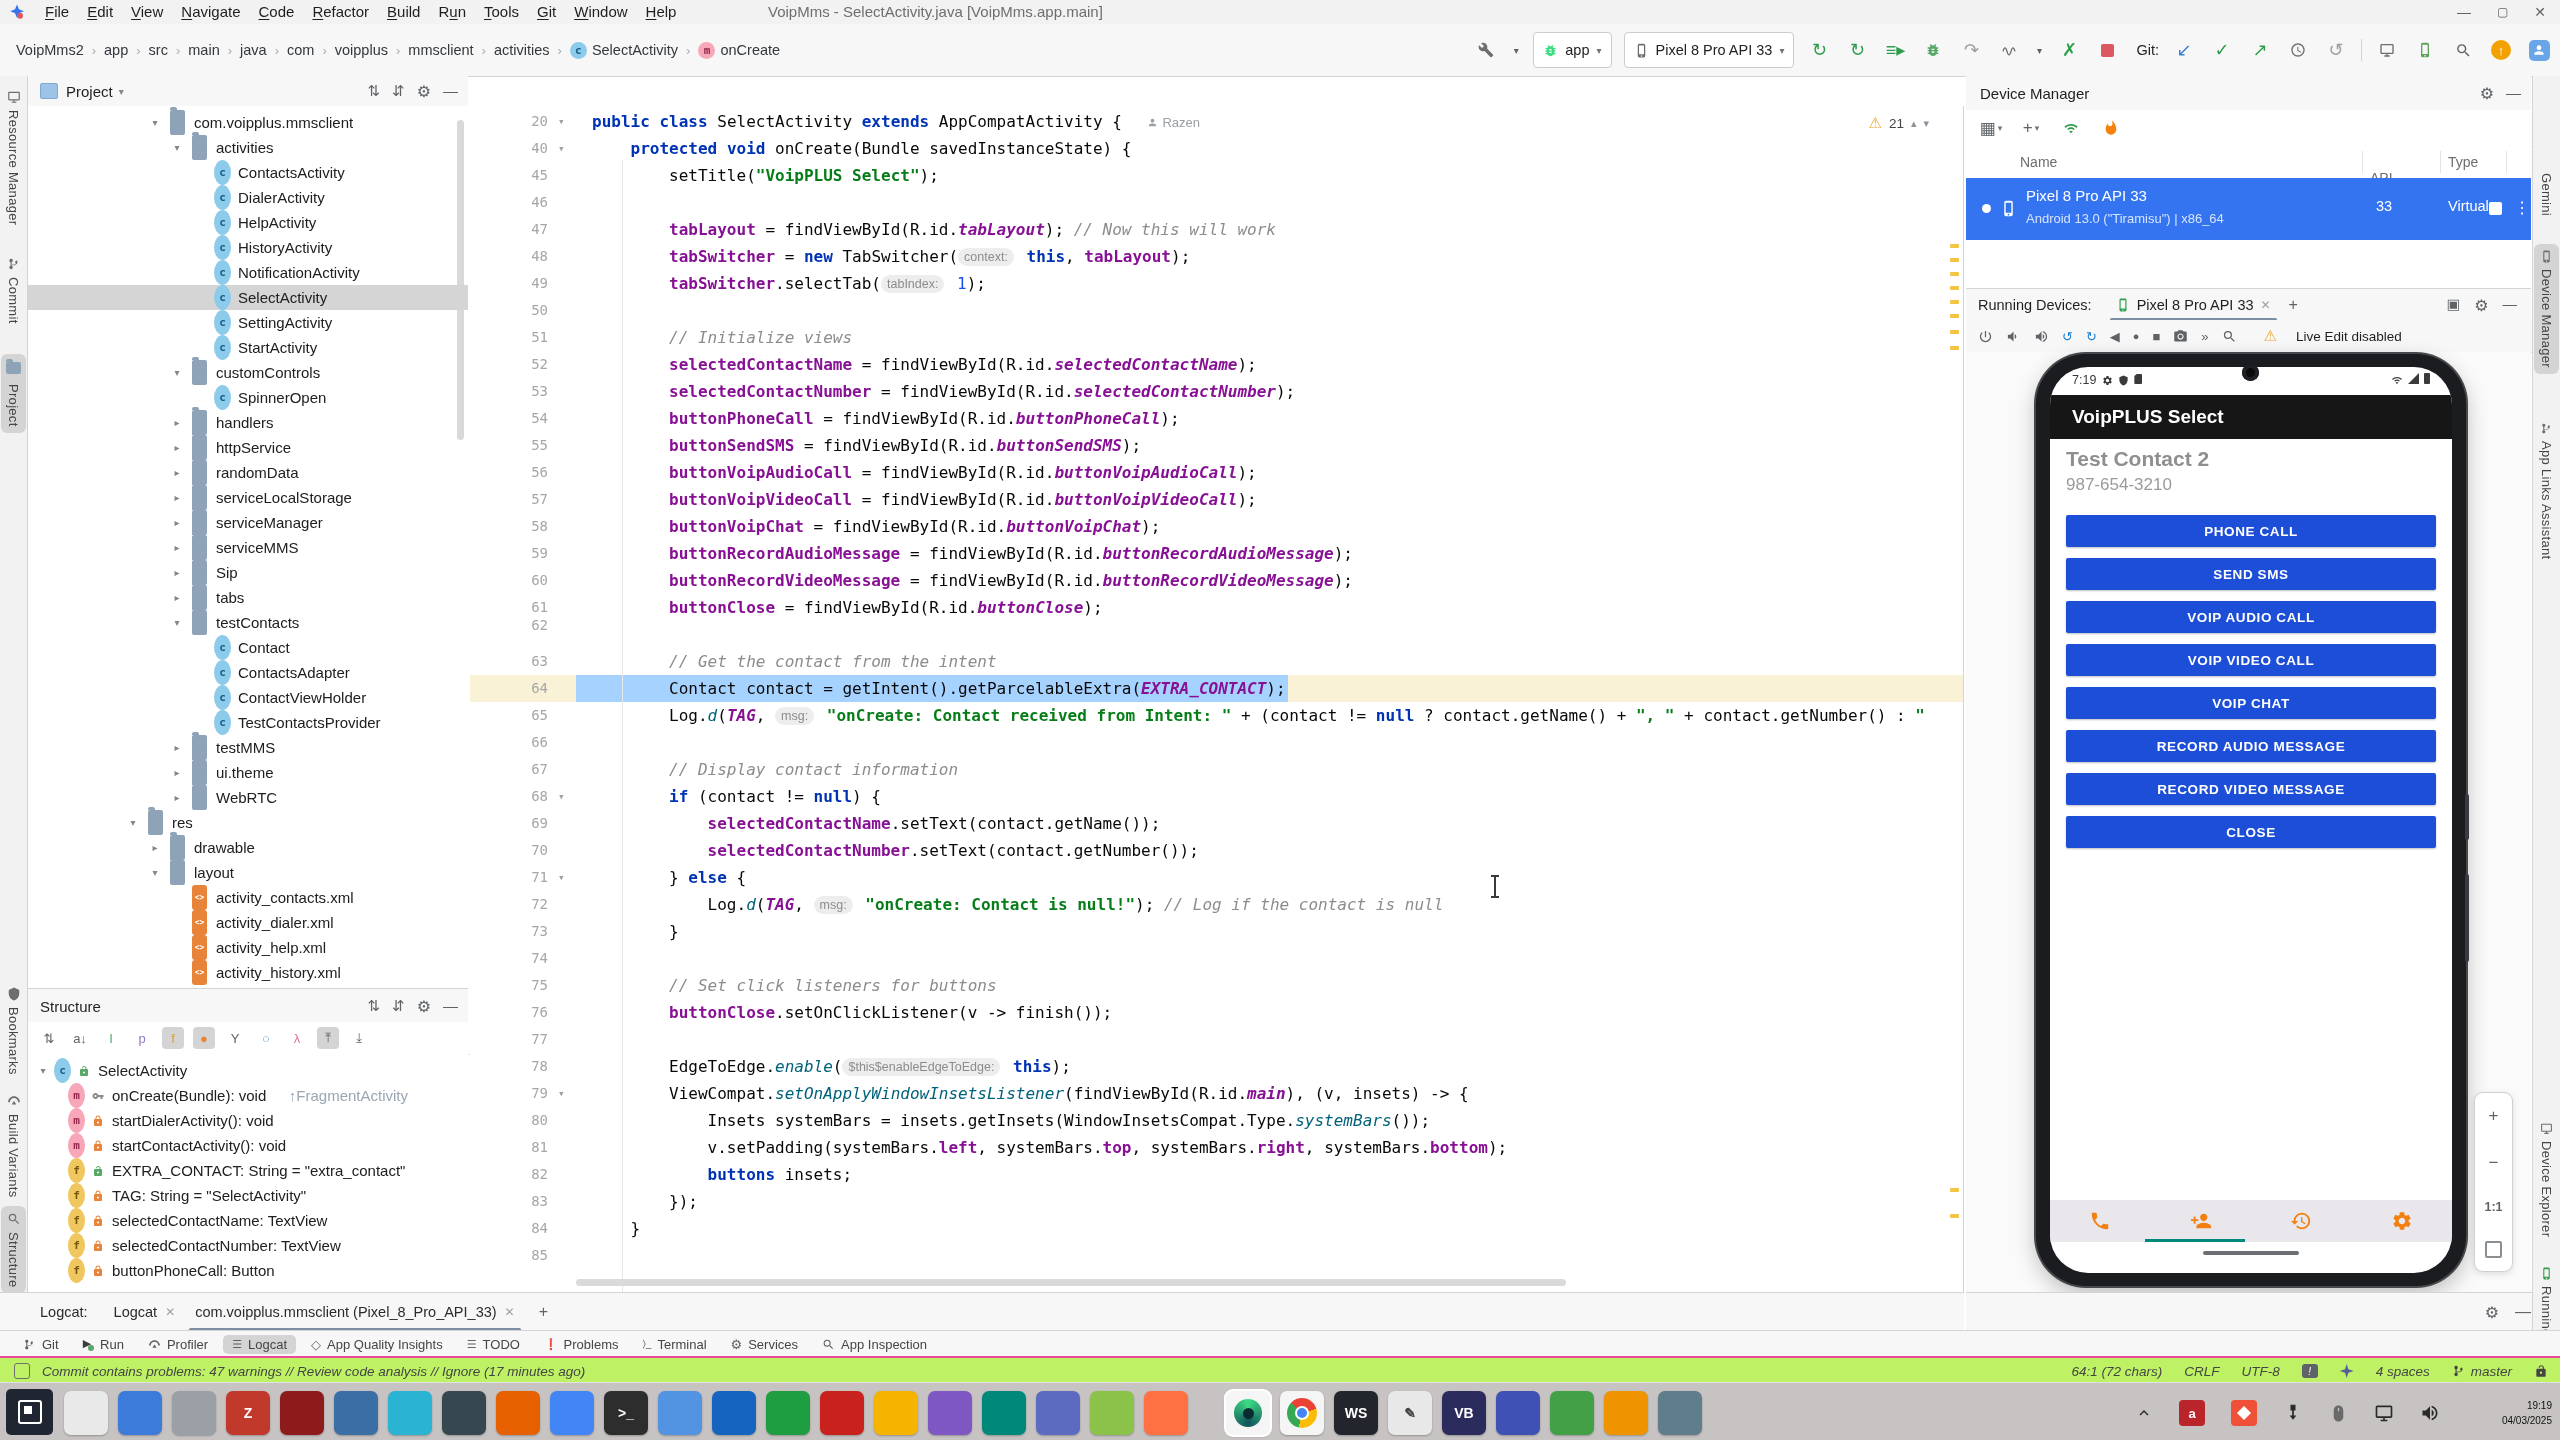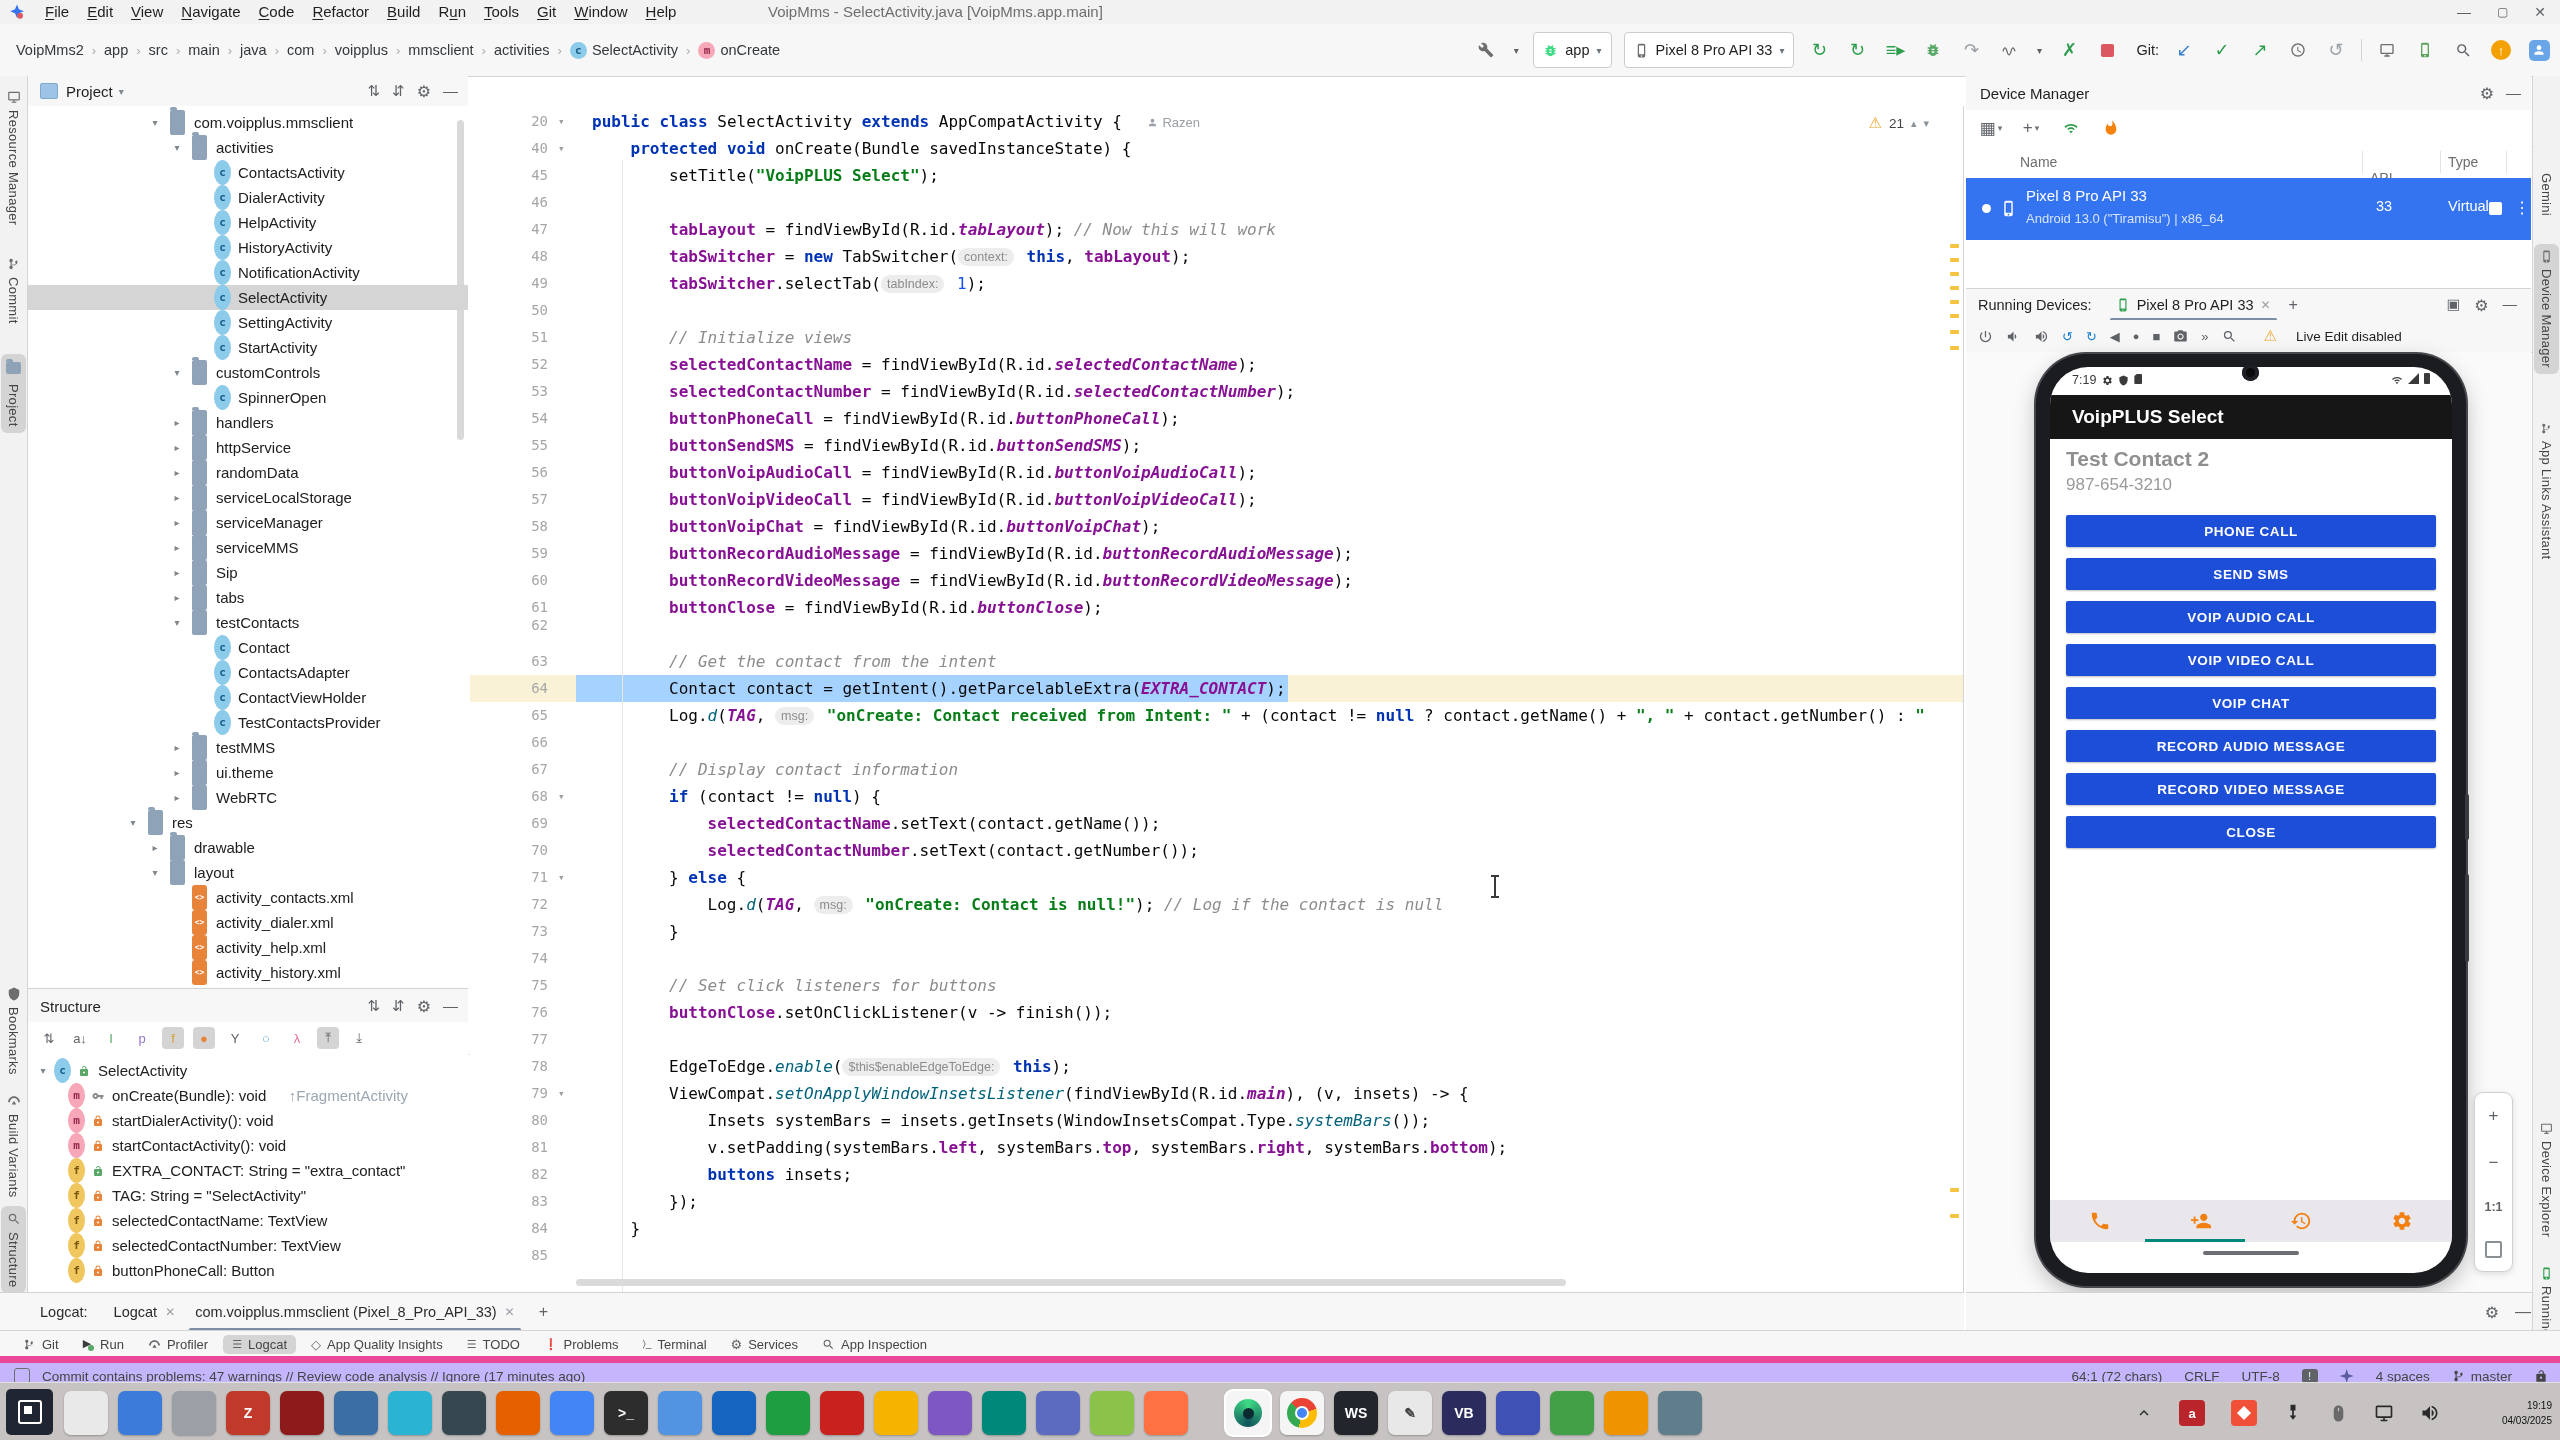--- a/index.html
+++ b/index.html
@@ -122,21 +122,21 @@
   #rightstripe{left:2532px;top:76px;width:28px;height:1280px;background:#F2F2F2;border-left:1px solid #D4D4D4;}
 
   
   #logcat-row{left:0;top:1292px;width:1964px;height:38px;background:#F7F7F7;border-top:1px solid #D4D4D4;display:flex;align-items:center;font-size:14.5px;}
   .ltab{display:flex;align-items:center;gap:8px;padding:0 10px;height:100%;position:relative;color:#2B2B2B;}
   .ltab .x{color:#9AA0A6;font-size:12px;}
   .ltab.active:after{content:"";position:absolute;left:4px;right:4px;bottom:0;height:3px;background:#7C8EA4;border-radius:2px;}
   #toolwins{left:0;top:1330px;width:2560px;height:26px;background:#F7F7F7;border-top:1px solid #D4D4D4;display:flex;align-items:center;gap:6px;padding-left:14px;font-size:13px;color:#454545;}
   .twbtn{display:flex;align-items:center;gap:6px;padding:2px 9px;border-radius:5px;}
   .twbtn.sel{background:#D4D4D4;}
-  #statusbar{left:0;top:1356px;width:2560px;height:26px;background:#c4b5fd;border-top:7px solid #ec4899;display:flex;align-items:center;font-size:13.5px;color:#454545;}
+  #statusbar{left:0;top:1356px;width:2560px;height:26px;background:#bef264;border-top:2px solid #ec4899;display:flex;align-items:center;font-size:13.5px;color:#454545;font-style:italic;}
   #status-right{position:absolute;right:12px;top:0;height:26px;display:flex;align-items:center;gap:22px;}
 
   
   #taskbar{left:0;top:1382px;width:2560px;height:58px;background:#C6C3C2;border-top:1px solid #E2E0DF;}
   #startbtn{position:absolute;left:6px;top:6px;width:47px;height:46px;background:#202532;border-radius:5px;display:flex;align-items:center;justify-content:center;}
   .startglyph{width:20px;height:20px;border:2px solid #FFF;border-radius:3px;position:relative;}
   .startglyph:before{content:"";position:absolute;left:4px;top:4px;width:8px;height:8px;background:#FFF;}
   .tic{position:absolute;top:8px;width:44px;height:44px;border-radius:7px;display:flex;align-items:center;justify-content:center;color:#FFF;font-weight:bold;font-size:14px;box-shadow:0 1px 2px rgba(0,0,0,.25);}
   .tic.active{box-shadow:0 0 0 2px #FFFFFF,0 1px 3px rgba(0,0,0,.3);}
   .as-ring{width:28px;height:28px;border-radius:50%;background:conic-gradient(#3DDC84,#12545C,#3DDC84);display:flex;align-items:center;justify-content:center;}

